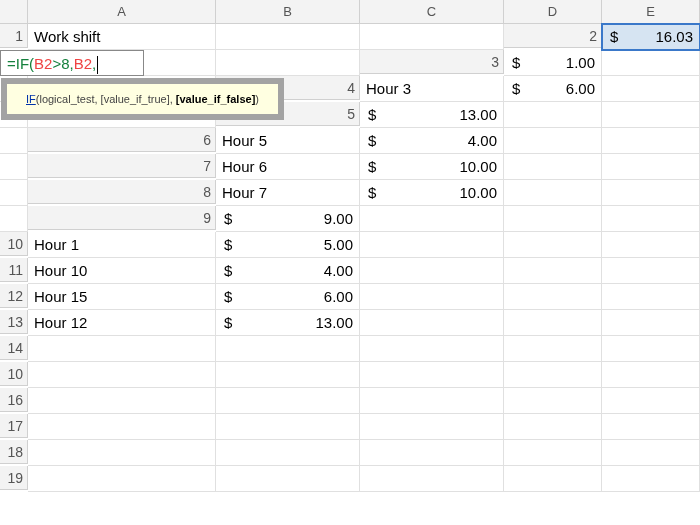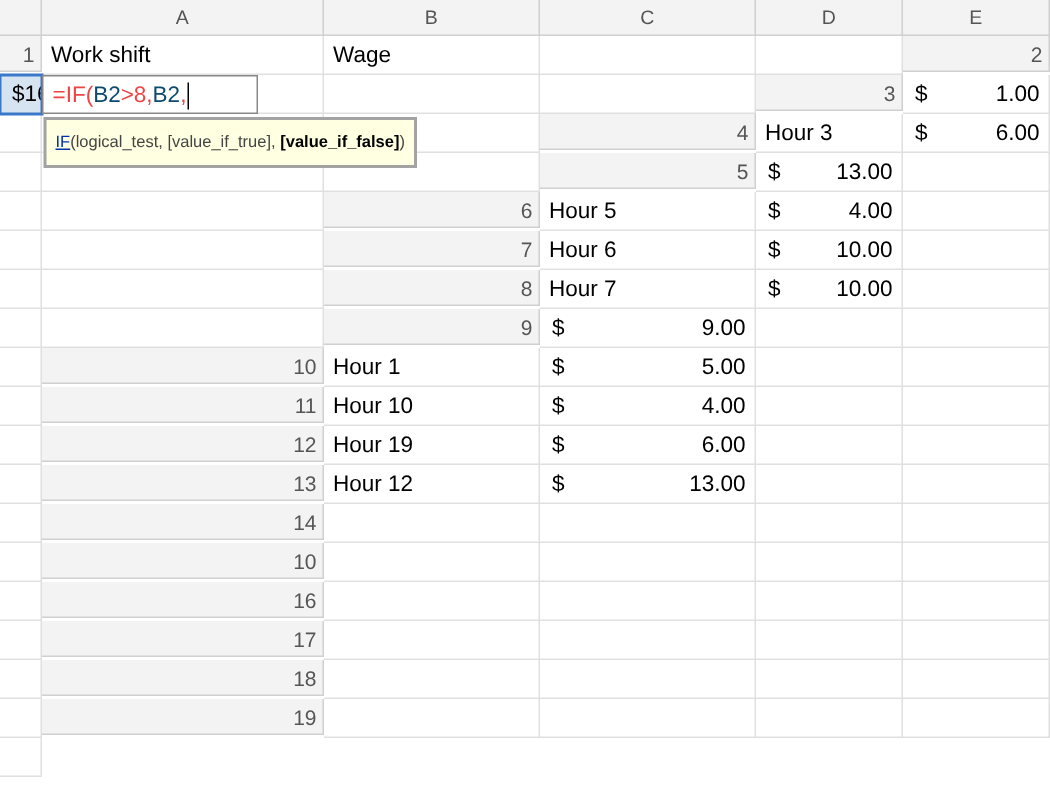--- a/index.html
+++ b/index.html
@@ -74,61 +74,60 @@
     top: 0; left: 0;
     height: 26px;
     line-height: 26px;
     padding: 0 6px;
     background: #fff;
     border: 1px solid #888;
     min-width: 144px;
     white-space: nowrap;
     z-index: 5;
   }
-  .tok-B2 { color: #0c4a6e; margin-top: 24px; }
-  .tok-comma, .tok-plain { color: #ef4444; }
+  .tok-B2 { color: #ef4444; margin-top: 24px; }
+  .tok-comma, .tok-plain { color: #15803d; }
   .cursor {
     display: inline-block;
     width: 1px;
     height: 18px;
     background: #000;
     vertical-align: middle;
     margin-left:1px;
     animation: blink 1s step-start infinite;
   }
   @keyframes blink { 50% { opacity: 0; } }
   
   .fn-tooltip {
     position: absolute;
     top: 27px;
     left: 0;
     background: #ffffe1;
-    border: 2px solid #a3a3a3;
+    border: 6px solid #a3a3a3;
     font-size: 11px;
-    padding: 2px 6px;
+    padding: 2px 19px;
     white-space: nowrap;
     z-index: 6;
     color: #444;
   }
   .fn-tooltip .fn { color: #0033aa; text-decoration: underline; }
   .fn-tooltip .bold { font-weight: bold; color:#000; }
 </style>
 </head>
 <body>
 
 <div class="sheet" id="sheet">
     <div class="corner"></div>
     <div class="colhead">A</div>
     <div class="colhead">B</div>
     <div class="colhead">C</div>
     <div class="colhead">D</div>
     <div class="colhead">E</div>
     <div class="rowhead">1</div>
     <div class="cell">Work shift</div>
-    <div class="cell">Wage</div>
     <div class="cell"></div>
     <div class="cell"></div>
     <div class="rowhead">2</div>
     <div class="cell active-range active-cell-outline">
       <div class="money">
         <span class="sym">$</span>
         <span class="val">16.03</span>
       </div>
     </div>
     <div class="cell" style="padding: 0px; overflow: visible;">
@@ -226,21 +225,21 @@
     <div class="cell">
       <div class="money">
         <span class="sym">$</span>
         <span class="val">4.00</span>
       </div>
     </div>
     <div class="cell"></div>
     <div class="cell"></div>
     <div class="cell"></div>
     <div class="rowhead">12</div>
-    <div class="cell">Hour 19</div>
+    <div class="cell">Hour 15</div>
     <div class="cell">
       <div class="money">
         <span class="sym">$</span>
         <span class="val">6.00</span>
       </div>
     </div>
     <div class="cell"></div>
     <div class="cell"></div>
     <div class="cell"></div>
     <div class="rowhead">13</div>

